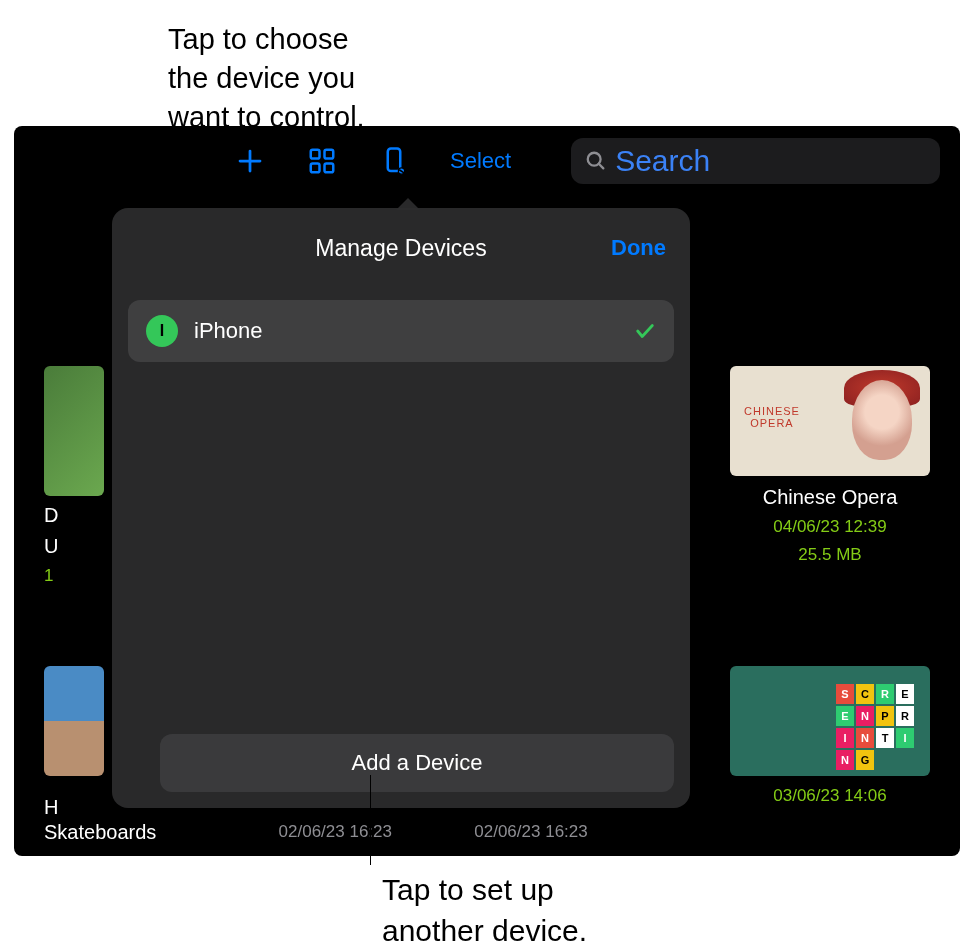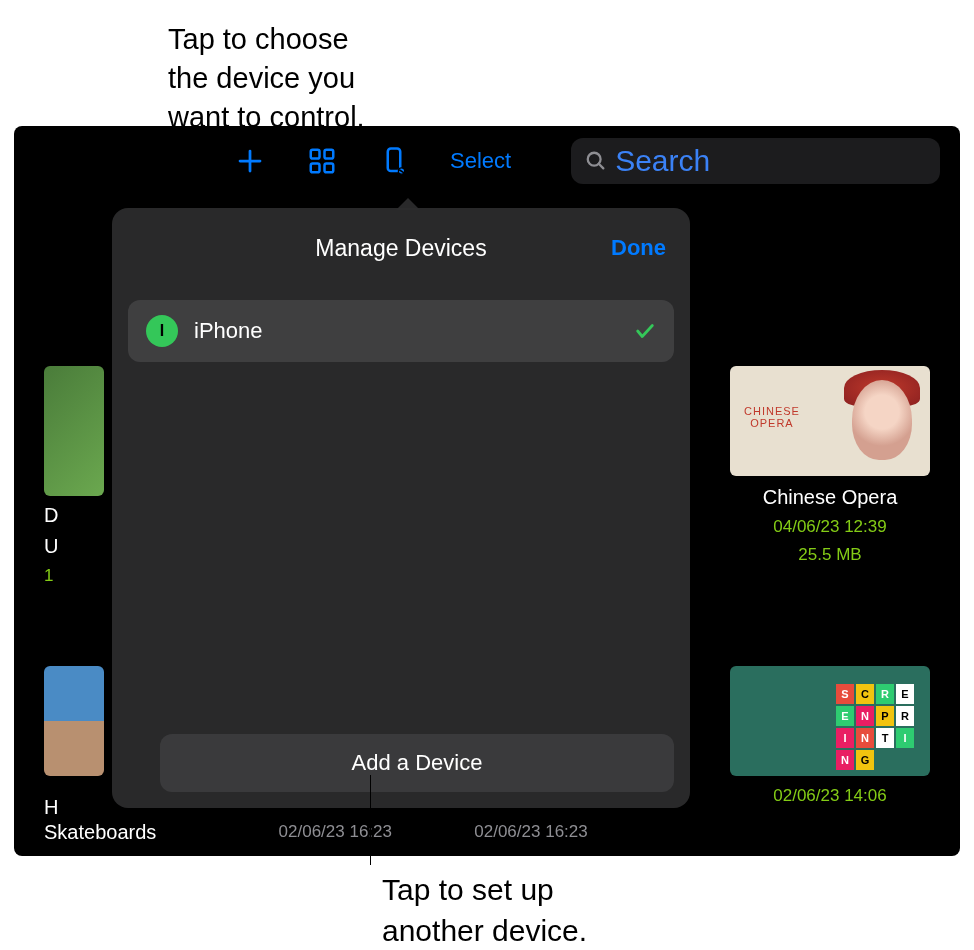--- a/index.html
+++ b/index.html
@@ -427,21 +427,21 @@
           <div class="screen-letter" style="background:#f1c40f;color:#000">P</div>
           <div class="screen-letter" style="background:#fff;color:#000">R</div>
           <div class="screen-letter" style="background:#e91e63;color:#fff">I</div>
           <div class="screen-letter" style="background:#e74c3c;color:#fff">N</div>
           <div class="screen-letter" style="background:#fff;color:#000">T</div>
           <div class="screen-letter" style="background:#2ecc71;color:#fff">I</div>
           <div class="screen-letter" style="background:#e91e63;color:#fff">N</div>
           <div class="screen-letter" style="background:#f1c40f;color:#000">G</div>
         </div>
       </div>
-      <div class="item-meta">02/06/23 14:06</div>
+      <div class="item-meta">03/06/23 14:06</div>
     </div>
 
     <div class="bottom-meta-row">
       <div class="meta-col left">
         <div class="white-title" style="margin-bottom:2px">H</div>
         <div class="white-title">Skateboards</div>
       </div>
       <div class="meta-col" style="margin-left:40px">
         <div style="height:26px"></div>
         <div>02/06/23 16:23</div>

